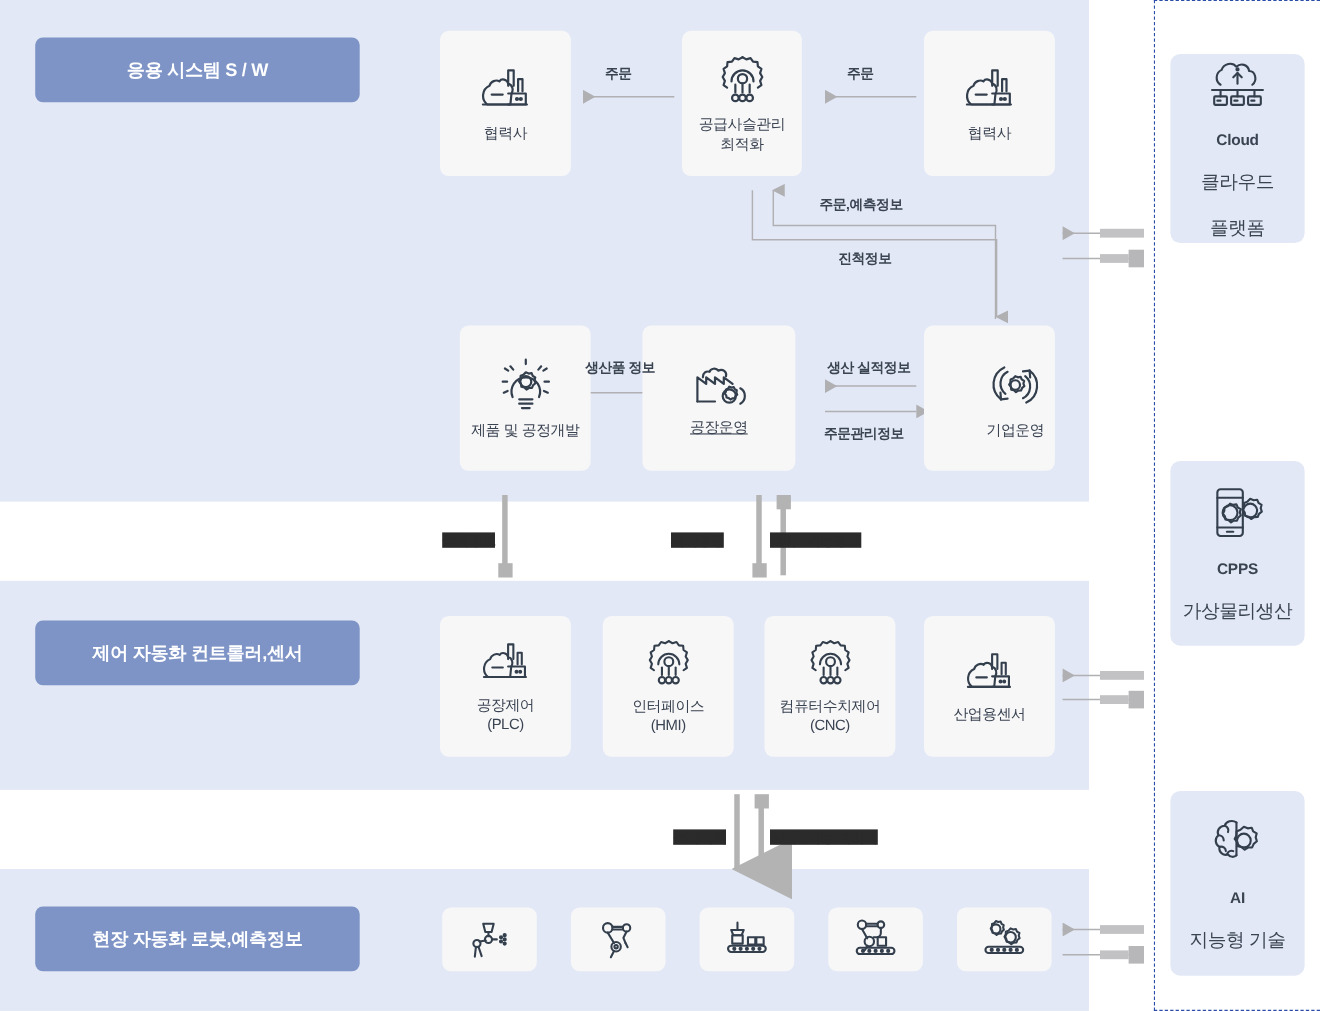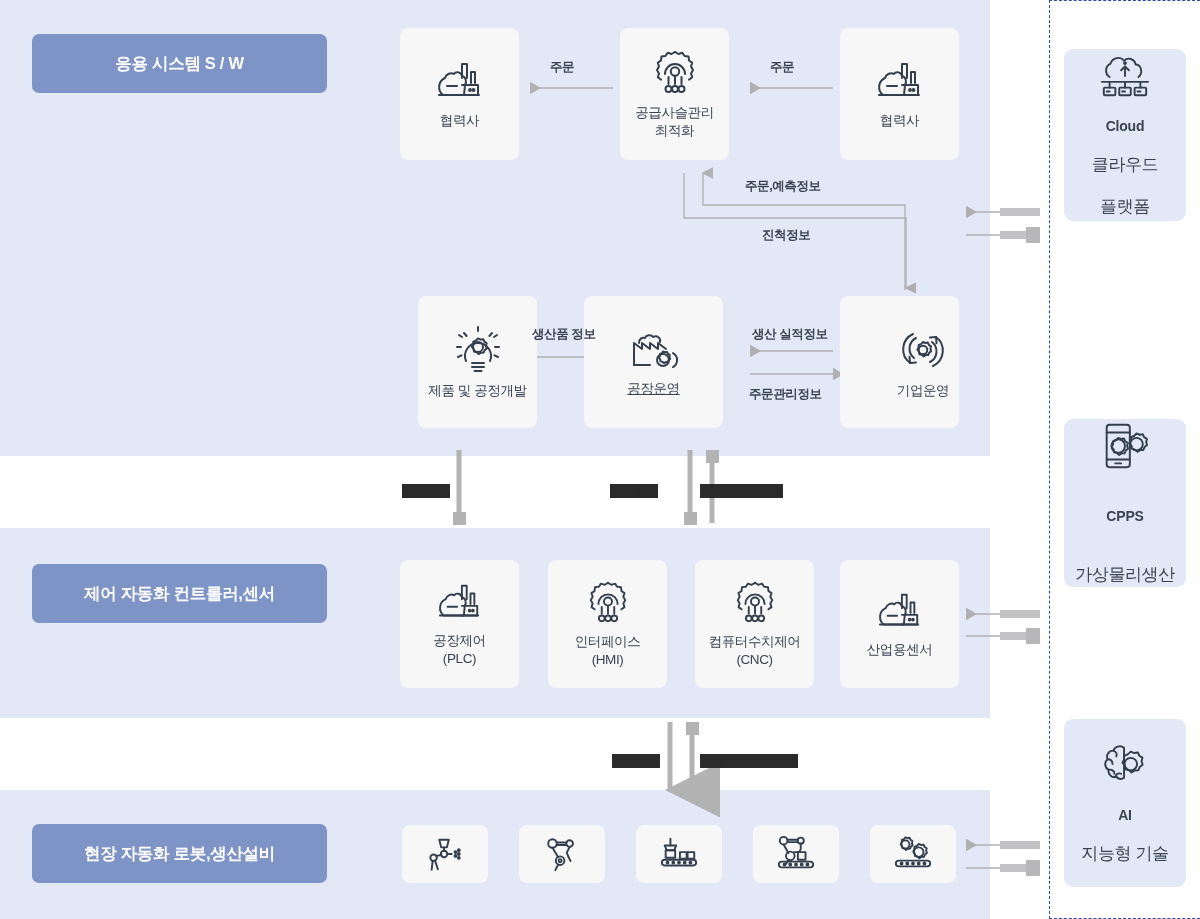--- a/index.html
+++ b/index.html
@@ -94,42 +94,42 @@
     border: 1.5px dashed #2a4ea8; border-right: none;
     background: #ffffff;
   }
   .tech-card {
     position: absolute; left: 1064px; width: 122px;
     background: #e2e8f6; border-radius: 9px;
     display: flex; flex-direction: column; align-items: center; justify-content: center;
     color: #3a4351; text-align: center;
   }
   #tc-cloud { top: 49px;  height: 172px; }
-  #tc-cpps  { top: 419px; height: 168px; gap: 20px; }
+  #tc-cpps  { top: 419px; height: 168px; }
   #tc-ai    { top: 719px; height: 168px; }
   .tech-card .t-en { font-size: 14px; font-weight: bold; margin-top: 10px; letter-spacing: -.2px; }
   .tech-card .t-ko { font-size: 17px; letter-spacing: -.4px; margin-top: 19px; }
 </style>
 </head>
 <body>
 
 <div id="root">
 
   <div class="band" id="band-app"></div>
   <div class="band" id="band-ctrl"></div>
   <div class="band" id="band-field"></div>
 
   <div class="layer-label" id="layer-app">
     <span>응용 시스템 S / W</span>
   </div>
   <div class="layer-label" id="layer-ctrl">
     <span>제어 자동화 컨트롤러,센서</span>
   </div>
   <div class="layer-label" id="layer-field">
-    <span>현장 자동화 로봇,생산설비</span>
+    <span>현장 자동화 로봇,예측정보</span>
   </div>
 
   <svg id="wires" viewBox="0 0 1200 919">
     <defs>
       <marker id="ah-l" markerWidth="9" markerHeight="9" refX="8" refY="4.5" orient="auto">
         <path d="M8,0 L0,4.5 L8,9 Z" fill="#b0b0b3"></path>
       </marker>
       <marker id="ah-r" markerWidth="9" markerHeight="9" refX="1" refY="4.5" orient="auto">
         <path d="M1,0 L9,4.5 L1,9 Z" fill="#b0b0b3"></path>
       </marker>

